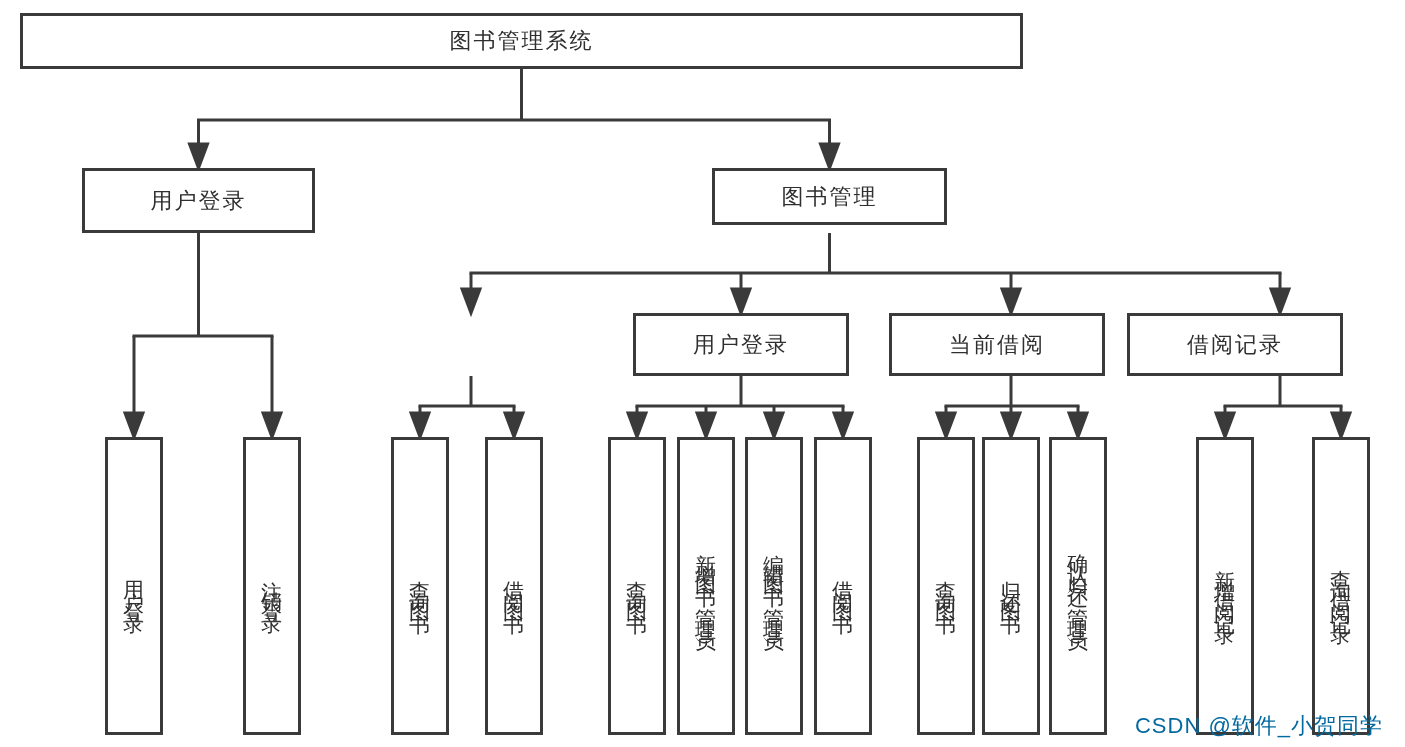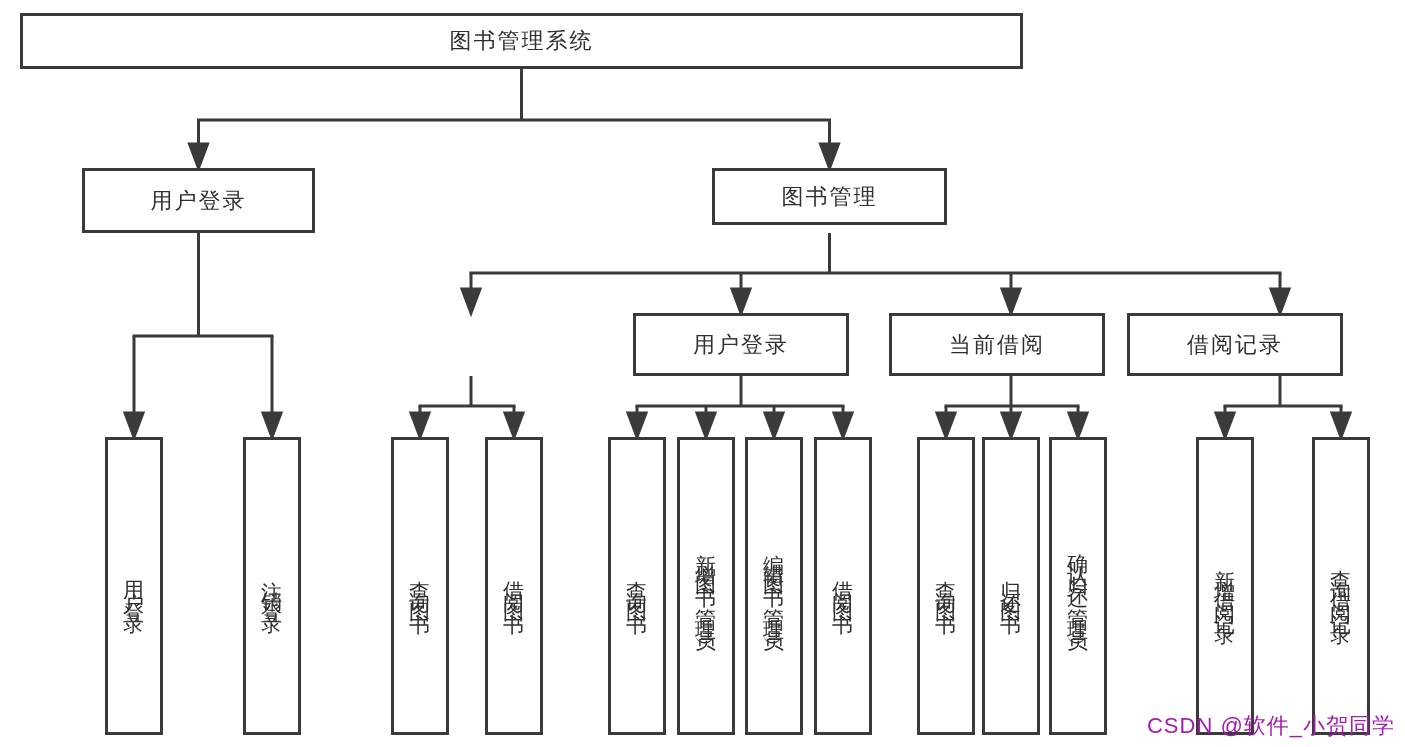--- a/index.html
+++ b/index.html
@@ -46,22 +46,22 @@
     white-space:nowrap;
   }
   .leaf-x1{left:105px;}  .leaf-x2{left:243px;}
   .leaf-x3{left:391px;}  .leaf-x4{left:485px;}
   .leaf-x5{left:608px;}  .leaf-x6{left:677px;}
   .leaf-x7{left:745px;}  .leaf-x8{left:814px;}
   .leaf-x9{left:917px;}  .leaf-x10{left:982px;}
   .leaf-x11{left:1049px;} .leaf-x12{left:1196px;}
   .leaf-x13{left:1312px;}
   .watermark{
-    position:absolute;right:10px;bottom:6px;
-    font-size:22px;color:#a21caf;letter-spacing:1px;
+    position:absolute;right:22px;bottom:6px;
+    font-size:22px;color:#0369a1;letter-spacing:1px;
     z-index:3;
   }
 </style>
 </head>
 <body>
 
 <div class="canvas">
 
   <svg class="connector-svg" width="1405" height="747" viewBox="0 0 1405 747">
     <g stroke="#3a3a3a" stroke-width="3" fill="#3a3a3a">

